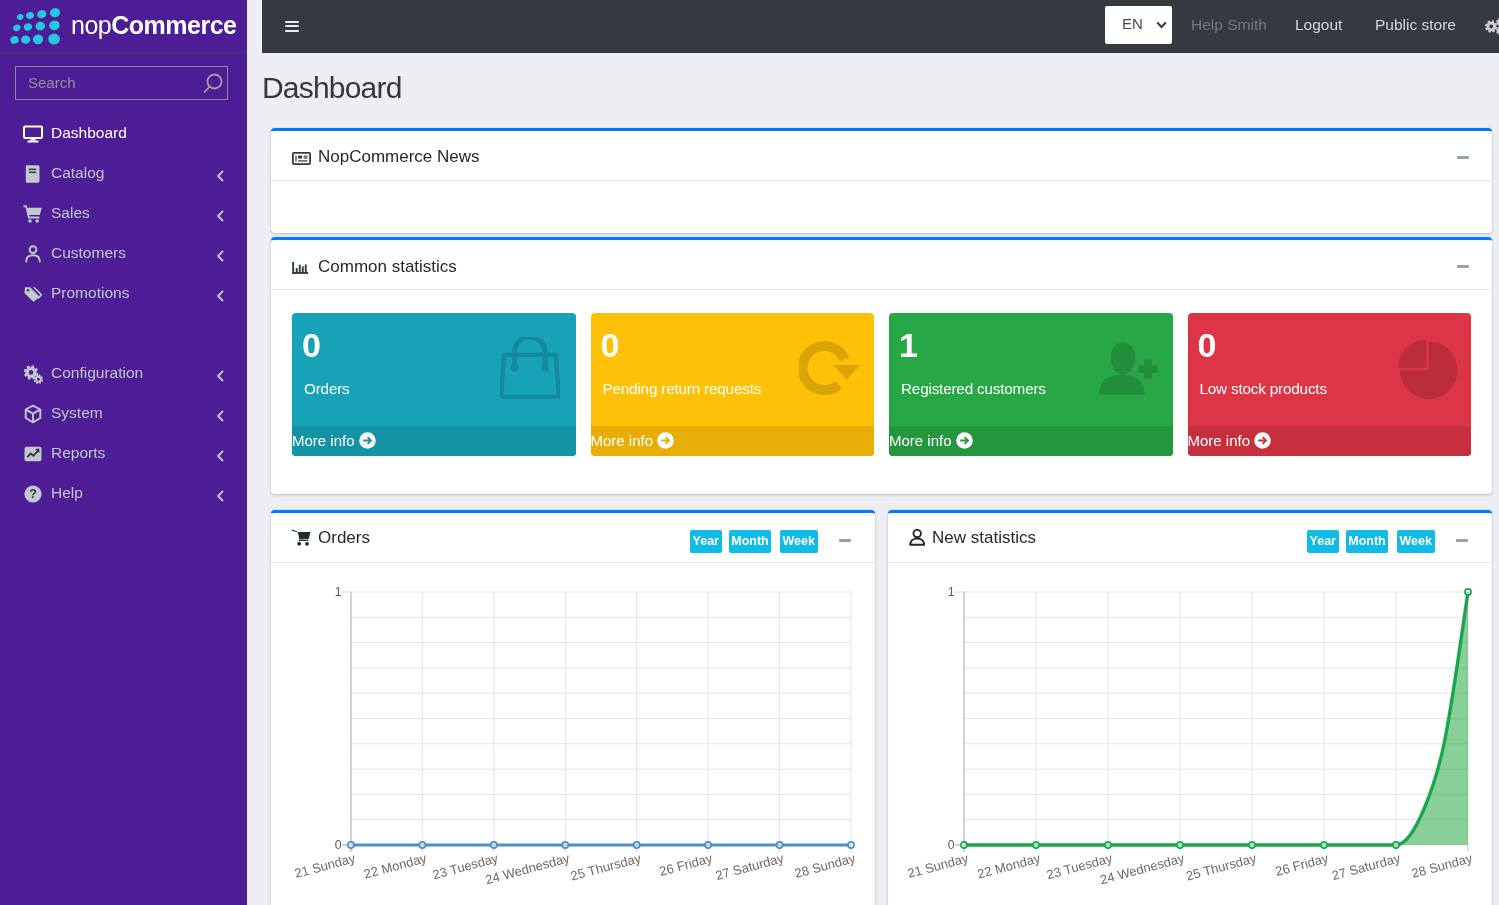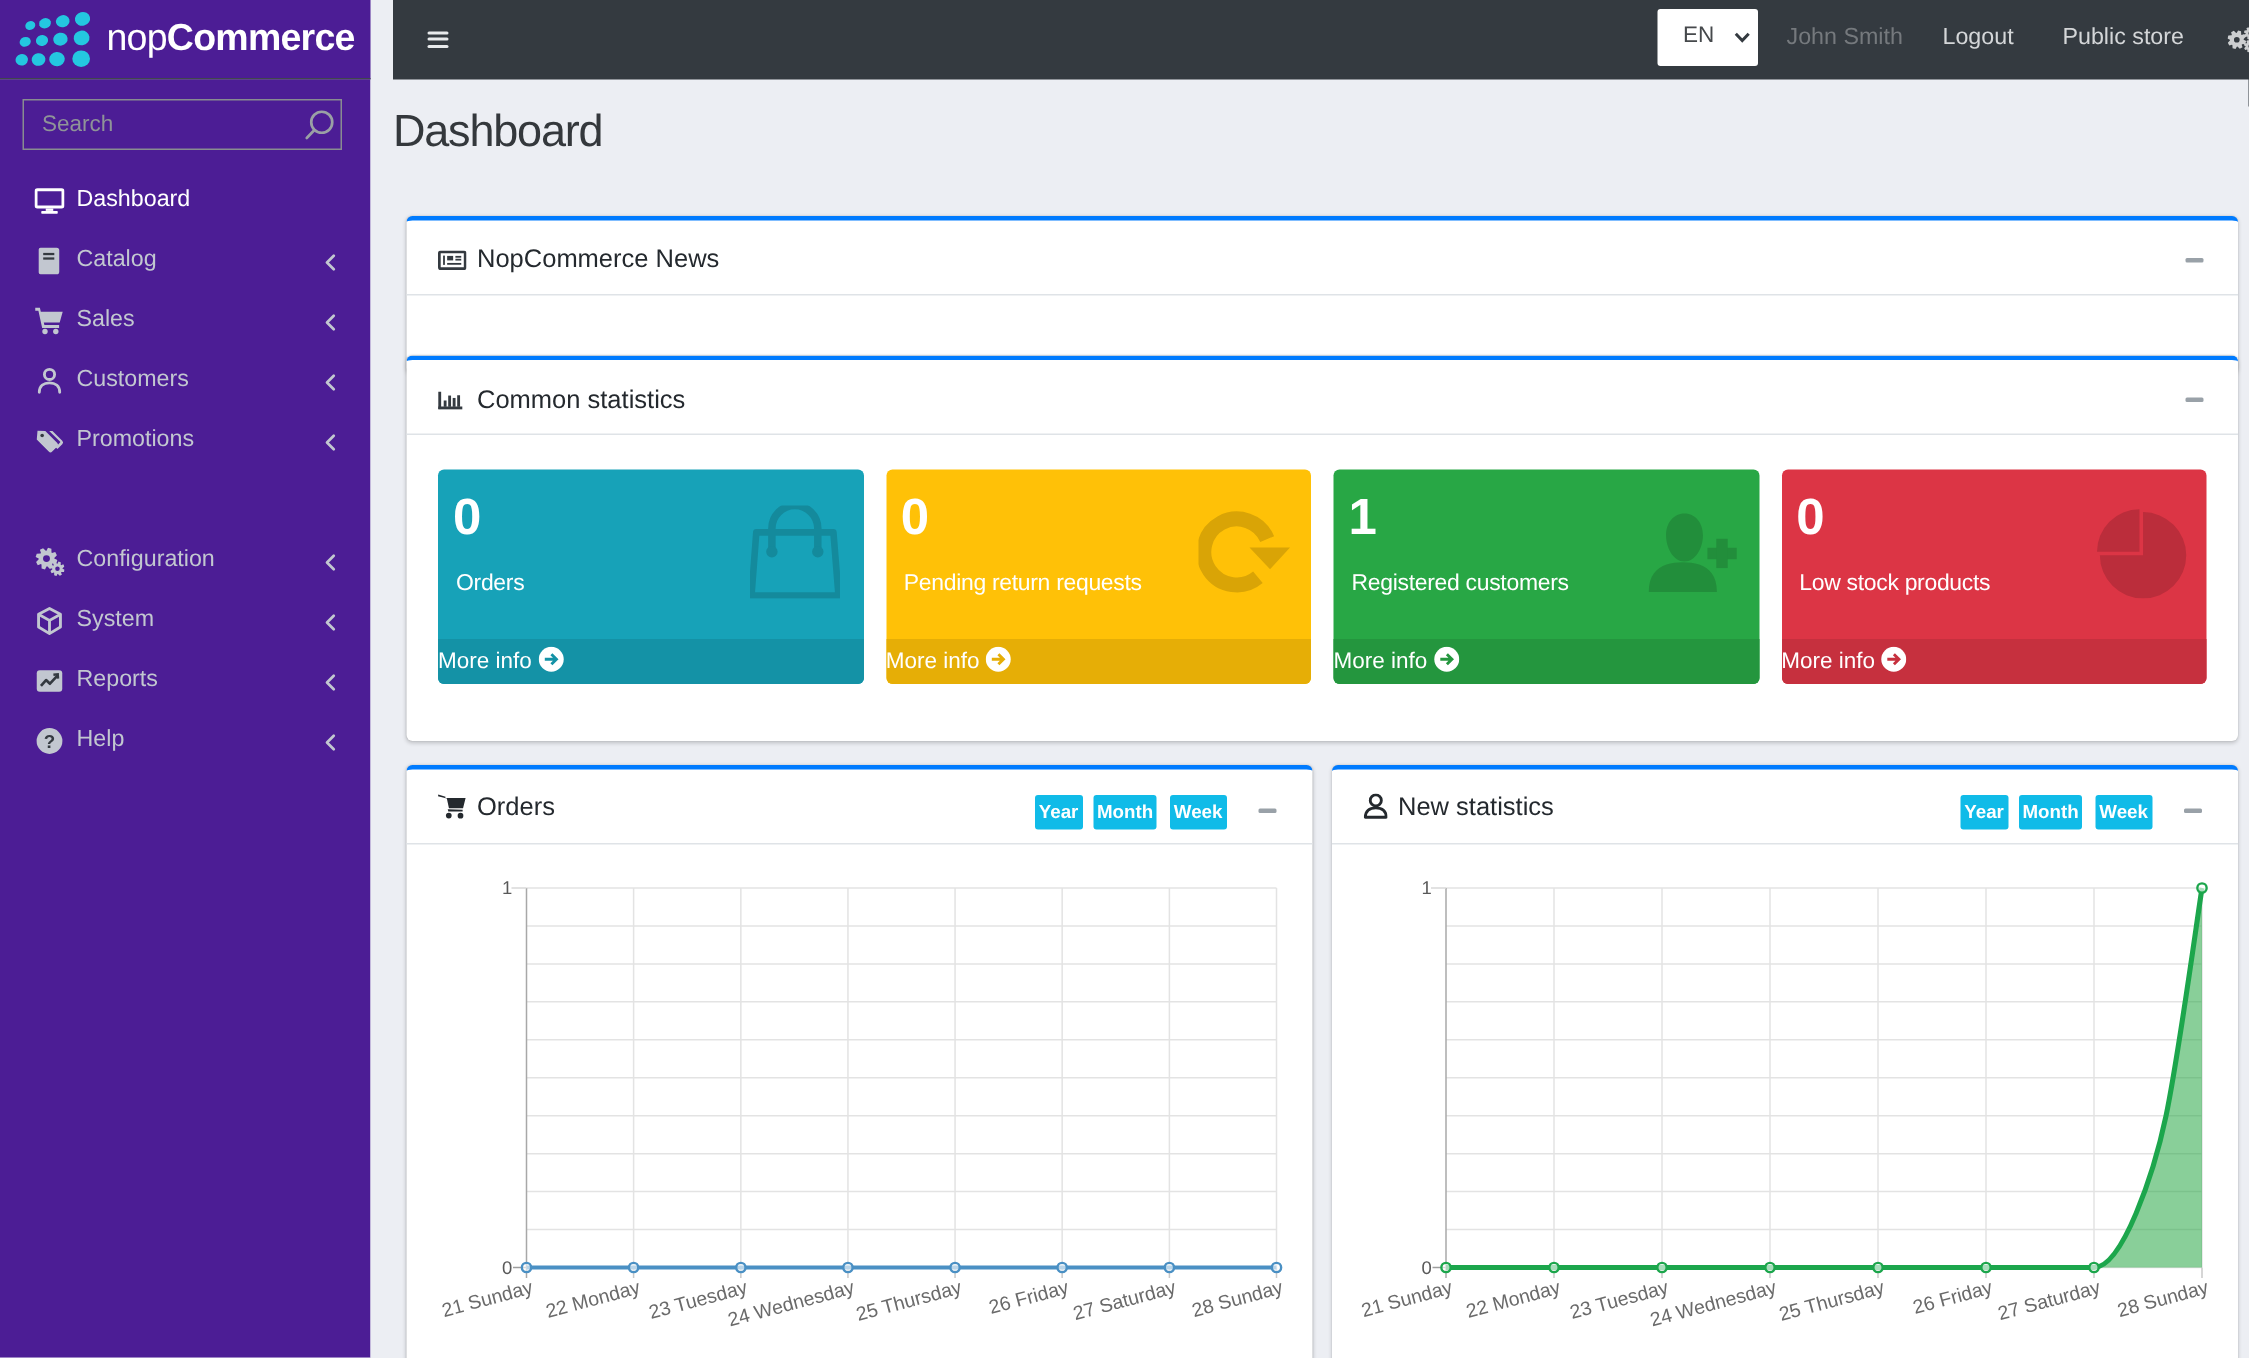--- a/index.html
+++ b/index.html
@@ -28,21 +28,21 @@
       <div style="position:absolute;left:0;top:0.0px;width:14px;height:2.3px;background:#e8eaec;border-radius:1px"></div>
       <div style="position:absolute;left:0;top:4.7px;width:14px;height:2.3px;background:#e8eaec;border-radius:1px"></div>
       <div style="position:absolute;left:0;top:9.4px;width:14px;height:2.3px;background:#e8eaec;border-radius:1px"></div>
     </div>
     <div class="abs" style="left:843px;top:6px;width:66.5px;height:37.5px;background:#fff;border-radius:2px">
       <div class="abs" style="left:17px;top:9px;font-size:15px;color:#46494c">EN</div>
       <svg class="abs" style="left:51px;top:15px" width="11" height="8" viewBox="0 0 11 8">
         <path d="M1.2 1.5 L5.5 6 L9.8 1.5" fill="none" stroke="#343a40" stroke-width="2"></path>
       </svg>
     </div>
-    <div class="abs" style="left:929px;top:16px;font-size:15.5px;color:#75797d">John Smith</div>
+    <div class="abs" style="left:929px;top:16px;font-size:15.5px;color:#75797d">Help Smith</div>
     <div class="abs" style="left:1033px;top:16px;font-size:15.5px;color:#d4d6d8">Logout</div>
     <div class="abs" style="left:1113px;top:16px;font-size:15.5px;color:#d4d6d8">Public store</div>
     <div class="abs" style="left:1223px;top:18px"><svg width="20" height="17" viewBox="0 0 20 17">
         <path d="M10.80 8.50 L12.44 9.36 L11.83 11.33 L9.74 11.44 L9.45 11.75 L10.01 13.52 L8.18 14.48 L6.62 13.08 L6.20 13.10 L5.34 14.74 L3.37 14.13 L3.26 12.04 L2.95 11.75 L1.18 12.31 L0.22 10.48 L1.62 8.92 L1.60 8.50 L-0.04 7.64 L0.57 5.67 L2.66 5.56 L2.95 5.25 L2.39 3.48 L4.22 2.52 L5.78 3.92 L6.20 3.90 L7.06 2.26 L9.03 2.87 L9.14 4.96 L9.45 5.25 L11.22 4.69 L12.18 6.52 L10.78 8.08 Z M4.30 8.50 a1.90 1.90 0 1 0 3.80 0 a1.90 1.90 0 1 0 -3.80 0 Z" fill="#ccced0" fill-rule="evenodd"></path>
         <path d="M18.30 4.20 L19.46 4.79 L19.04 6.13 L17.58 6.18 L17.39 6.39 L17.80 7.63 L16.55 8.28 L15.48 7.29 L15.20 7.30 L14.61 8.46 L13.27 8.04 L13.22 6.58 L13.01 6.39 L11.77 6.80 L11.12 5.55 L12.11 4.48 L12.10 4.20 L10.94 3.61 L11.36 2.27 L12.82 2.22 L13.01 2.01 L12.60 0.77 L13.85 0.12 L14.92 1.11 L15.20 1.10 L15.79 -0.06 L17.13 0.36 L17.18 1.82 L17.39 2.01 L18.63 1.60 L19.28 2.85 L18.29 3.92 Z M13.90 4.20 a1.30 1.30 0 1 0 2.60 0 a1.30 1.30 0 1 0 -2.60 0 Z" fill="#ccced0" fill-rule="evenodd"></path>
         <path d="M18.30 12.80 L19.46 13.39 L19.04 14.73 L17.58 14.78 L17.39 14.99 L17.80 16.23 L16.55 16.88 L15.48 15.89 L15.20 15.90 L14.61 17.06 L13.27 16.64 L13.22 15.18 L13.01 14.99 L11.77 15.40 L11.12 14.15 L12.11 13.08 L12.10 12.80 L10.94 12.21 L11.36 10.87 L12.82 10.82 L13.01 10.61 L12.60 9.37 L13.85 8.72 L14.92 9.71 L15.20 9.70 L15.79 8.54 L17.13 8.96 L17.18 10.42 L17.39 10.61 L18.63 10.20 L19.28 11.45 L18.29 12.52 Z M13.90 12.80 a1.30 1.30 0 1 0 2.60 0 a1.30 1.30 0 1 0 -2.60 0 Z" fill="#ccced0" fill-rule="evenodd"></path>
       </svg></div>
   </div>
 <div class="brand">
     <div class="abs" style="left:5px;top:0px"><svg width="60" height="50" viewBox="0 0 60 50">
@@ -157,21 +157,21 @@
           <text x="10" y="14.4" text-anchor="middle" font-family="Liberation Sans" font-size="12.5" font-weight="bold" fill="#343a40">?</text>
         </svg></span>
       <span class="mt">Help</span>
       <span class="mc"><svg width="8" height="12" viewBox="0 0 8 12">
           <path d="M6.5 1.5 L2 6 L6.5 10.5" fill="none" stroke="#c2c7d0" stroke-width="1.8" stroke-linecap="round" stroke-linejoin="round"></path>
         </svg></span>
     </div>
   </div>
 <div class="content">
     <div class="abs" style="left:15px;top:18px;font-size:30px;font-weight:400;color:#34383c;letter-spacing:-0.8px">Dashboard</div>
-    <div class="card" style="left:24px;top:91px;width:1221px;height:105px">
+    <div class="card" style="left:24px;top:75px;width:1221px;height:105px">
       <div class="chead">
         <span class="cicon" style="left:20.7px;top:20px"><svg width="19" height="13" viewBox="0 0 19 13">
             <rect x="0.9" y="0.9" width="17.2" height="11.2" rx="1" fill="none" stroke="#343a40" stroke-width="1.8"></rect>
             <rect x="3.4" y="3.4" width="1.2" height="6.2" fill="#343a40"></rect>
             <rect x="6.1" y="3.6" width="4" height="3" fill="#343a40"></rect>
             <rect x="11.6" y="3.6" width="3.9" height="1.2" fill="#343a40"></rect>
             <rect x="11.6" y="5.5" width="3.9" height="1.2" fill="#343a40"></rect>
             <rect x="6.1" y="8.3" width="9.4" height="1.2" fill="#343a40"></rect>
           </svg></span>
         <span class="ctitle" style="top:16px">NopCommerce News</span>

